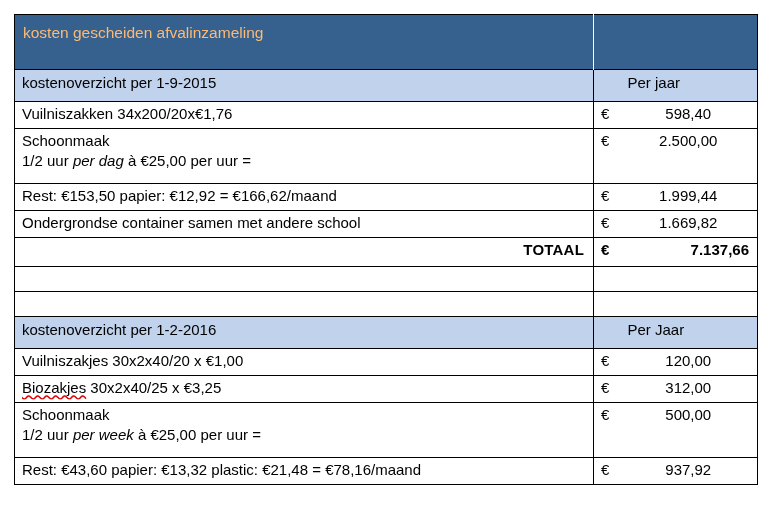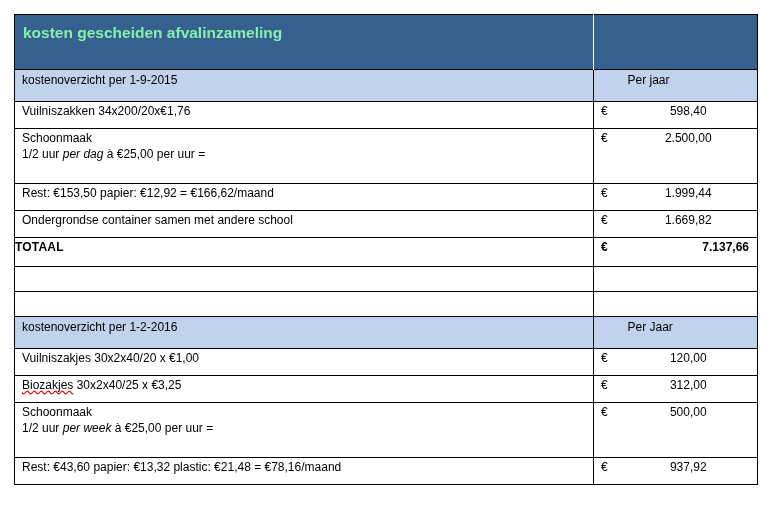--- a/index.html
+++ b/index.html
@@ -32,30 +32,30 @@
     border-top: 1px solid #000;
   }
 
   table.cost-table col.c-desc  { width: 579px; }
   table.cost-table col.c-cur   { width: 34px;  }
   table.cost-table col.c-amt   { width: 130px; }
 
   td {
     padding: 0;
     vertical-align: top;
-    font-size: 12px;
+    font-size: 15px;
     line-height: 1.32;
     background: #ffffff;
   }
 
   
   tr.banner td {
     background: #36618E;
-    color: #86efac;
-    font-weight: bold;
+    color: #fdba74;
+    font-weight: normal;
     height: 46px;
     border: none;
   }
   tr.banner td.banner-left {
     padding: 8px 0 0 8px;
     font-size: 15.5px;
   }
   tr.banner td.banner-right {
     border-left: 1px solid #ffffff;
   }
@@ -113,20 +113,21 @@
     border-bottom: 1px solid #000;
   }
 
   
   tr.total-row td {
     border-bottom: 1px solid #000;
     height: 24px;
     font-weight: bold;
   }
   tr.total-row td.t-desc {
+    text-align: right;
     padding: 2px 9px 2px 0;
     letter-spacing: 0.2px;
   }
   tr.total-row td.t-cur {
     border-left: 1px solid #000;
     padding: 2px 0 2px 7px;
   }
   tr.total-row td.t-amt {
     padding: 2px 8px 2px 0;
     text-align: right;

